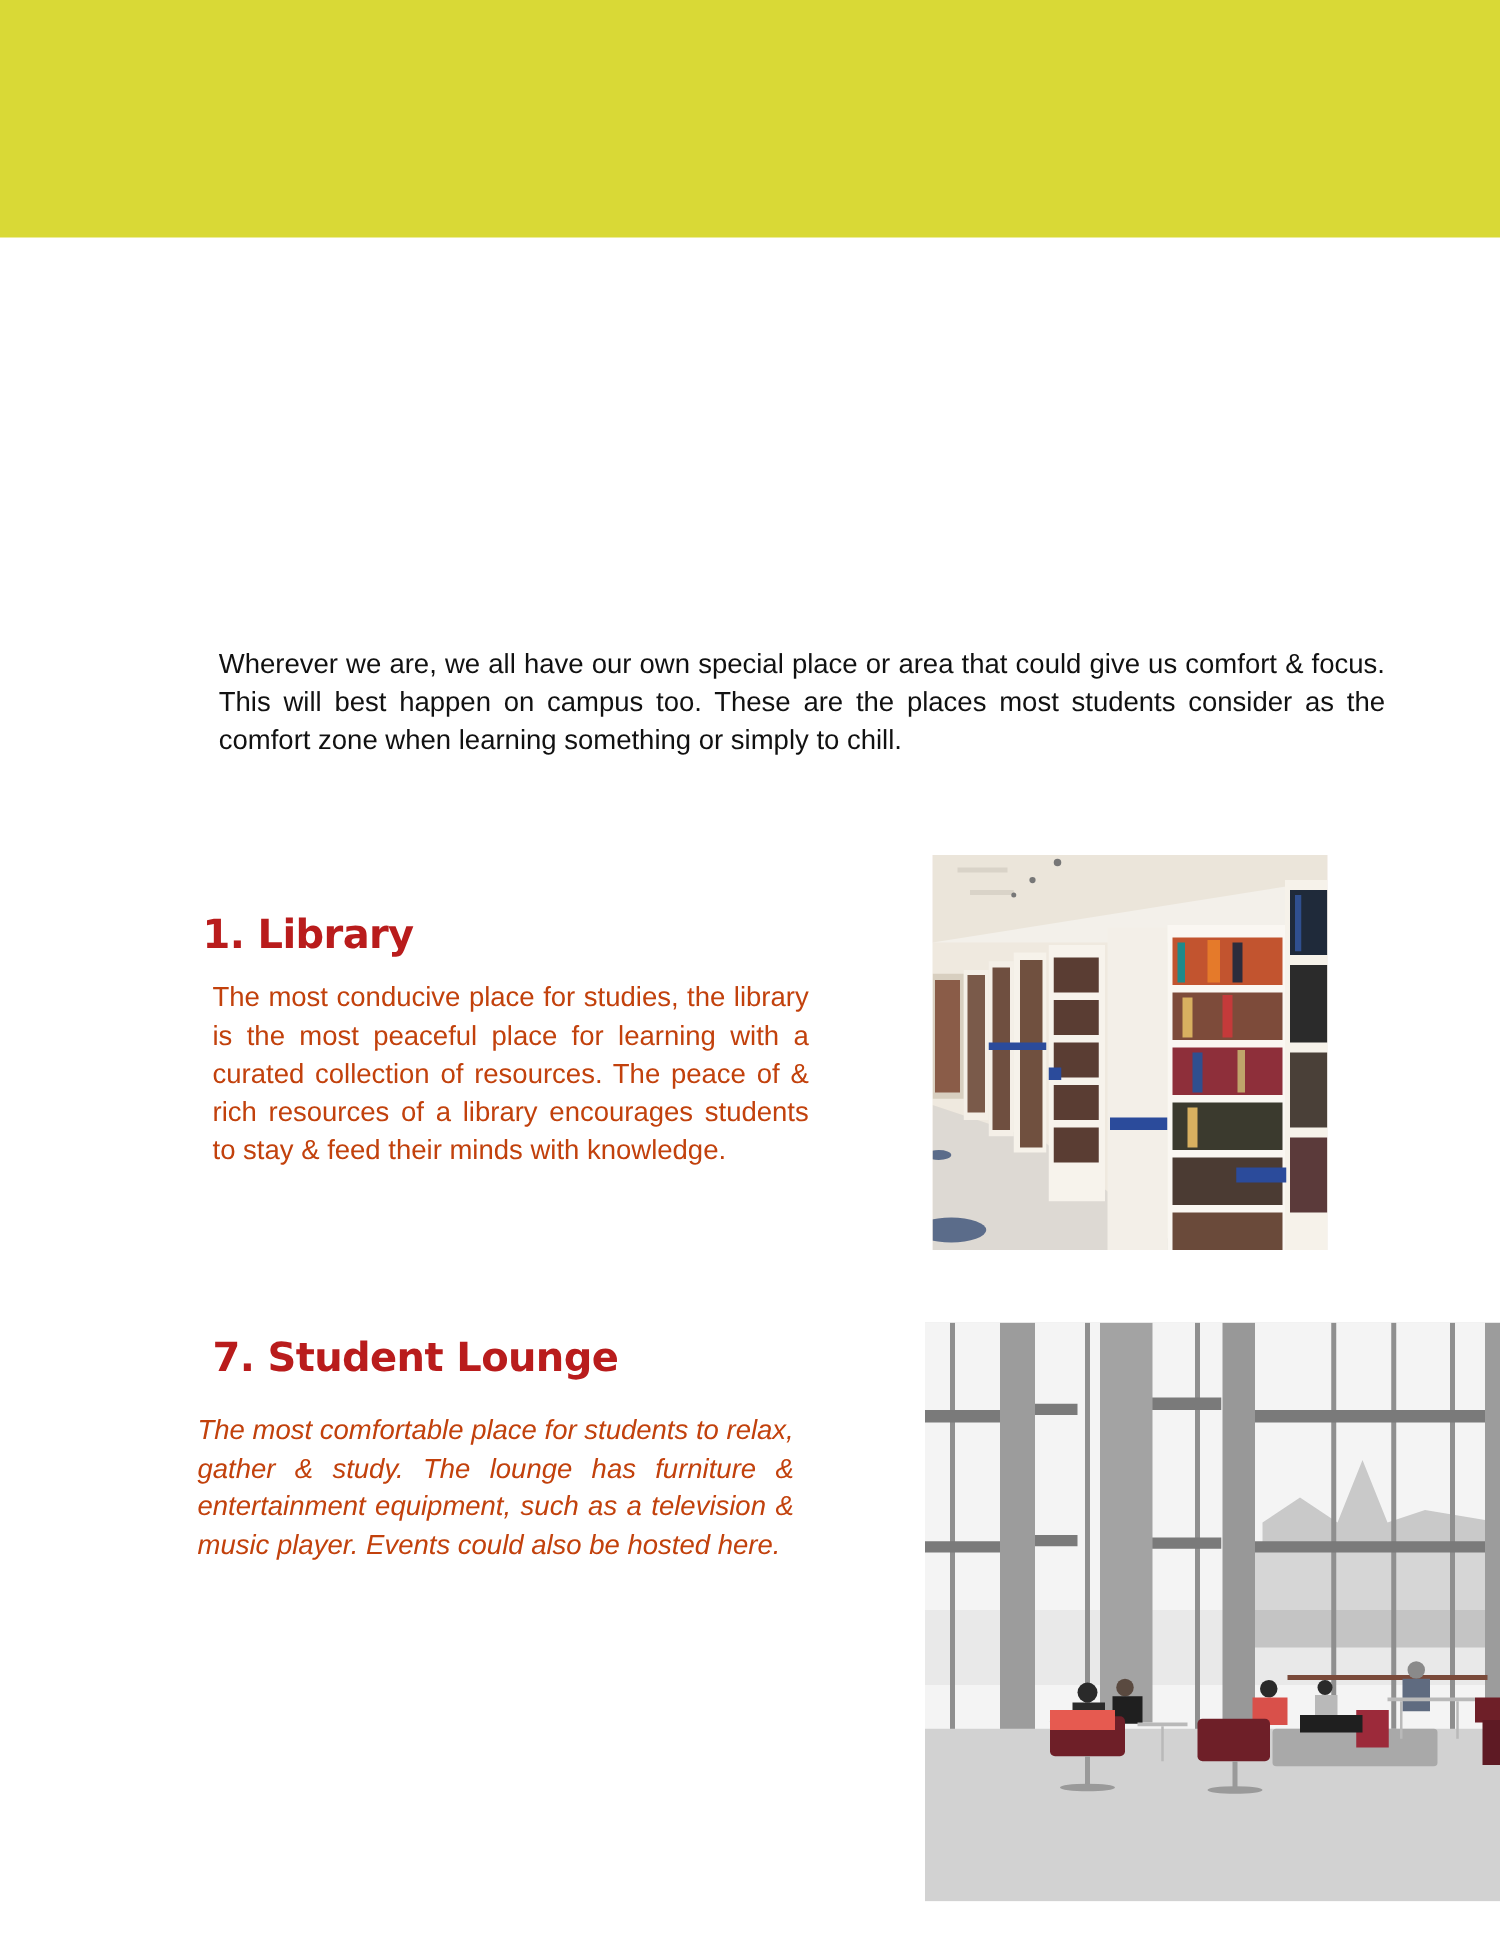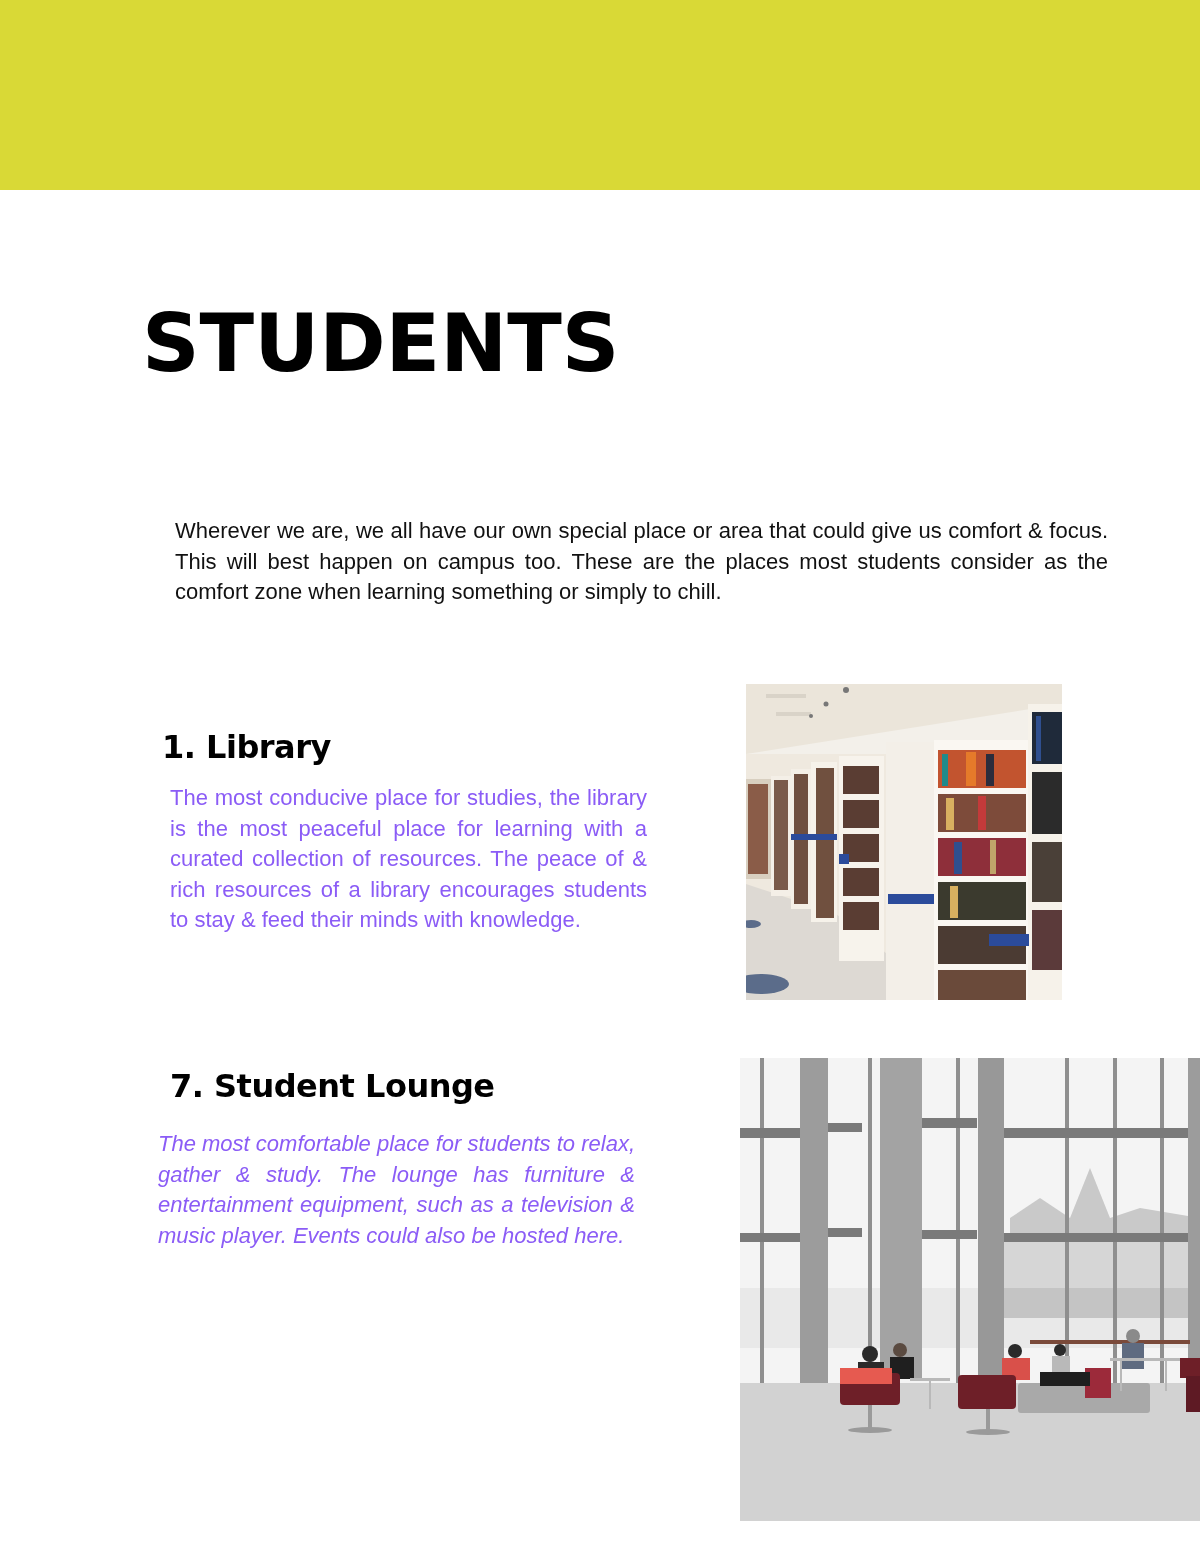--- a/index.html
+++ b/index.html
@@ -17,45 +17,44 @@
 
   .intro {
     position: absolute; left: 151px; top: 516px; width: 933px;
     font-size: 22px; line-height: 30.5px; text-align: justify; text-align-last: left;
     color: #111;
     margin-left: 24px;
   }
 
   .section-heading {
     position: absolute; font-family: "DejaVu Sans", sans-serif; font-weight: 700;
-    font-size: 32px; line-height: 40px; color: #000000; letter-spacing: -0.5px;
+    font-size: 32px; line-height: 40px; color: #b91c1c; letter-spacing: -0.5px;
   }
   .h-library { left: 162px; top: 727px; }
   .h-lounge { left: 170px; top: 1066px; }
 
   .section-body {
     position: absolute; width: 477px;
     font-size: 22px; line-height: 30.5px; text-align: justify; text-align-last: left;
-    color: #8b5cf6;
+    color: #c2410c;
   }
   .b-library { left: 170px; top: 783px; }
   .b-lounge { left: 158px; top: 1129px; font-style: italic; }
 
   .photo { position: absolute; overflow: hidden; }
   .photo-library { left: 746px; top: 684px; width: 316px; height: 316px; background: #efe9df; }
   .photo-lounge { left: 740px; top: 1058px; width: 460px; height: 463px; background: #e6e6e6; }
   .photo svg { display: block; width: 100%; height: 100%; }
 </style>
 </head>
 <body>
 
 <div class="banner" style="background: rgb(217, 217, 54);"></div>
 
 <h1 class="title">
-  <span>STUDENTS</span>
 </h1>
 
 <p class="intro">Wherever we are, we all have our own special place or area that could give us comfort &amp; focus. This will best happen on campus too. These are the places most students consider as the comfort zone when learning something or simply to chill.</p>
 
 <h2 class="section-heading h-library">1. Library</h2>
 <p class="section-body b-library">The most conducive place for studies, the library is the most peaceful place for learning with a curated collection of resources. The peace of &amp; rich resources of a library encourages students to stay &amp; feed their minds with knowledge.</p>
 
 <div class="photo photo-library" role="img" aria-label="Library aisle with rows of white bookshelves filled with books">
   <svg viewBox="0 0 316 316" preserveAspectRatio="none">
 

